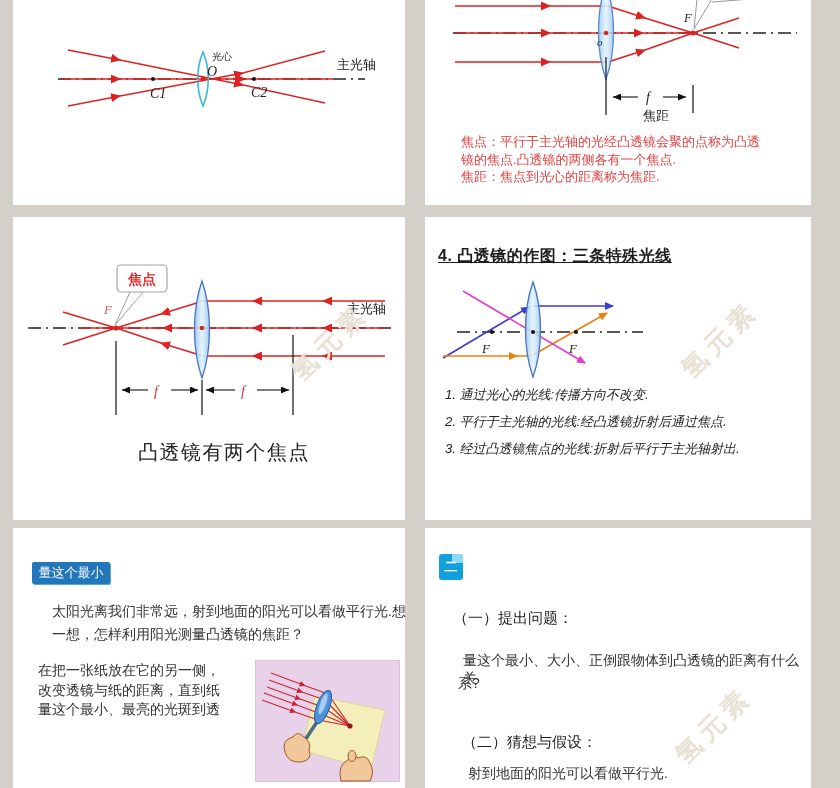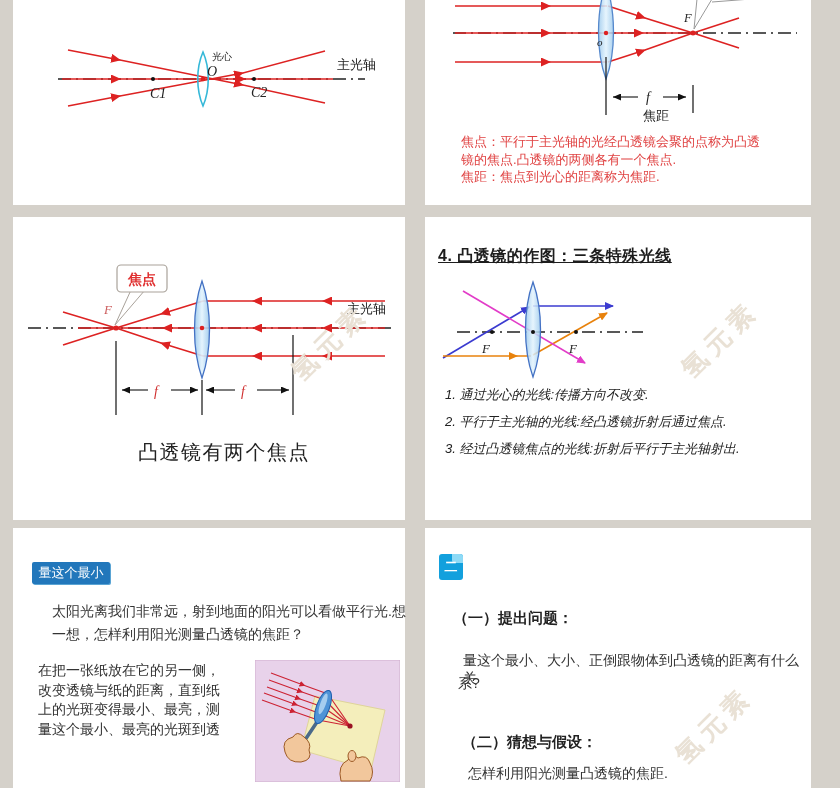--- a/index.html
+++ b/index.html
@@ -26,21 +26,21 @@
     transform:rotate(-45deg);
   }
   .redtext { color:#e04343; font-size:13px; line-height:17.5px; }
   .rule-line { font-size:13px; line-height:14px; margin-bottom:13px; color:#222;font-style:italic; }
   .badge {
     background:#2277bb; color:#fff; font-size:13px; text-align:center;
     width:78px; height:22px; line-height:22px; border-radius:2px;
     box-shadow:1px 1px 0 #5aa4d4;
   }
   .body-cn { font-size:14px; color:#333; }
-  .heading-cn { font-size:15px; font-weight:bold; color:#222; }
+  .heading-cn { font-size:15px; font-weight:normal; color:#222; }
   .title6 { font-size:16px; font-weight:bold; color:#2b86c5; letter-spacing:1px; }
   .title4 { font-size:16px; font-weight:bold; color:#1d1d1d; letter-spacing:0.5px;text-decoration:underline; }
   .caption3 { font-size:20px; color:#222; letter-spacing:1.5px; }
   .doc-icon { position:absolute; left:14px; top:26px; width:24px; height:26px; }
   .doc-icon .ibody { position:absolute; inset:0; background:#12a0dd; border-radius:3px; }
   .doc-icon .itab  { position:absolute; right:0; top:0; width:11px; height:9px; background:#8edaf6; border-radius:0 3px 0 3px; }
   .doc-icon .iglyph{ position:absolute; inset:0; color:#fff; font-size:13px; font-weight:bold; text-align:center; line-height:26px; }
 </style>
 </head>
 <body>
@@ -179,21 +179,20 @@
 
 <div class="panel" id="p5">
   <div class="abs badge" style="left:19px; top:34px;">量这个最小</div>
   <div class="abs body-cn" style="left:31px; top:72px; width:360px; line-height:23px;margin-left:8px;">
     <div>太阳光离我们非常远，射到地面的阳光可以看做平行光.想</div>
     <div>一想，怎样利用阳光测量凸透镜的焦距？</div>
   </div>
   <div class="abs body-cn" style="left:25px; top:133px; width:222px; line-height:19.7px;">
     <div>在把一张纸放在它的另一侧，</div>
     <div>改变透镜与纸的距离，直到纸</div>
-    <div>上的光斑变得最小、最亮，测</div>
     <div>量这个最小、最亮的光斑到透</div>
   </div>
   <svg class="abs" style="left:242px; top:132px;" width="145" height="122">
     <rect x="0" y="0" width="145" height="122" fill="#e8d2ea" stroke="#cfaecd"></rect>
     <polygon points="60,36 130,50 116,110 46,90" fill="#f4eebb" stroke="#dfd49a" stroke-width="1"></polygon>
     <g stroke="#cc2233" stroke-width="1.1" fill="none">
       <polyline points="16,13 49.5,25.5 73,34" marker-mid="url(#mRs)"></polyline>
       <polyline points="14,20 47,32 70,40" marker-mid="url(#mRs)"></polyline>
       <polyline points="12,27 45,39 68,47" marker-mid="url(#mRs)"></polyline>
       <polyline points="9,33 42,45 66,54" marker-mid="url(#mRs)"></polyline>
@@ -219,18 +218,18 @@
 <div class="panel" id="p6">
   <div class="doc-icon">
     <div class="ibody"></div>
     <div class="itab"></div>
     <div class="iglyph">二</div>
   </div>
   <div class="abs heading-cn" style="left:28px; top:81px;">（一）提出问题：</div>
   <div class="abs body-cn" style="left:38px; top:124px;">量这个最小、大小、正倒跟物体到凸透镜的距离有什么关</div>
   <div class="abs body-cn" style="left:33px; top:147px;">系?</div>
   <div class="abs heading-cn" style="left:37px; top:205px;">（二）猜想与假设：</div>
-  <div class="abs body-cn" style="left:43px; top:237px;">怎样利用阳光测量凸透镜的焦距.</div>
+  <div class="abs body-cn" style="left:43px; top:237px;">射到地面的阳光可以看做平行光.</div>
 </div>
 
 <div class="wm" style="left:282px; top:325px;">氢元素</div>
 <div class="wm" style="left:672px; top:322px;">氢元素</div>
 <div class="wm" style="left:666px; top:708px;">氢元素</div>
 
 </body></html>

